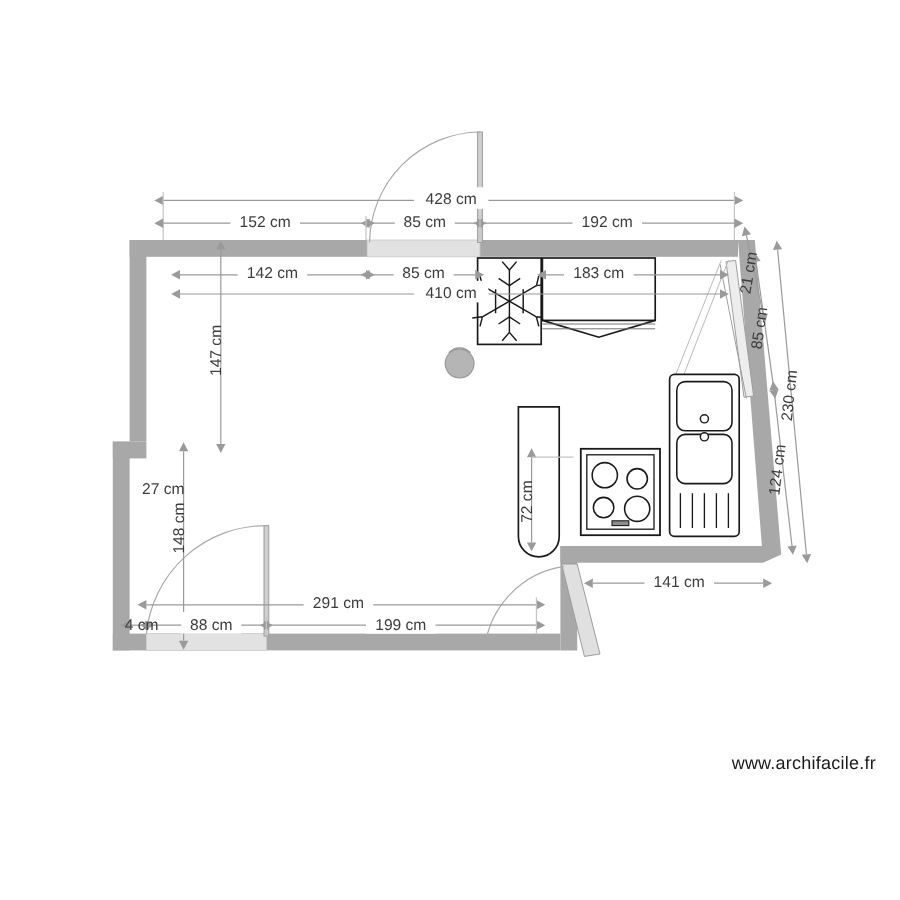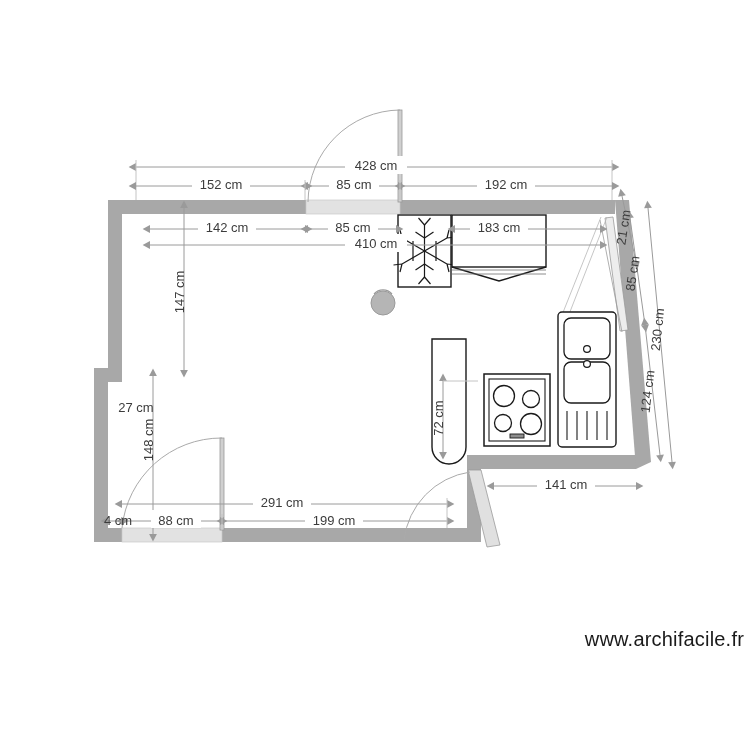--- a/index.html
+++ b/index.html
@@ -26,24 +26,24 @@
     width: 750px;
     height: 750px;
   }
   .dim-text {
     font-family: "Liberation Sans", sans-serif;
     font-size: 13px;
     fill: #3c3c3c;
   }
   .watermark {
     position: absolute;
-    right: 6px;
+    right: 20px;
     top: 628px;
     font-family: "Liberation Sans", sans-serif;
-    font-size: 20px;
+    font-size: 15px;
     color: #1a1a1a;
     letter-spacing: 0.2px;
   }
 </style>
 </head>
 <body>
 
 <div id="plan-root">
 
   <svg id="floorplan" viewBox="0 0 750 750">

